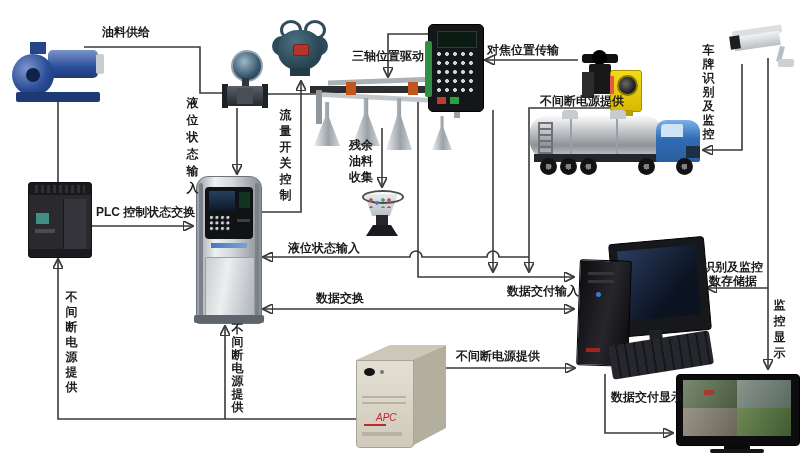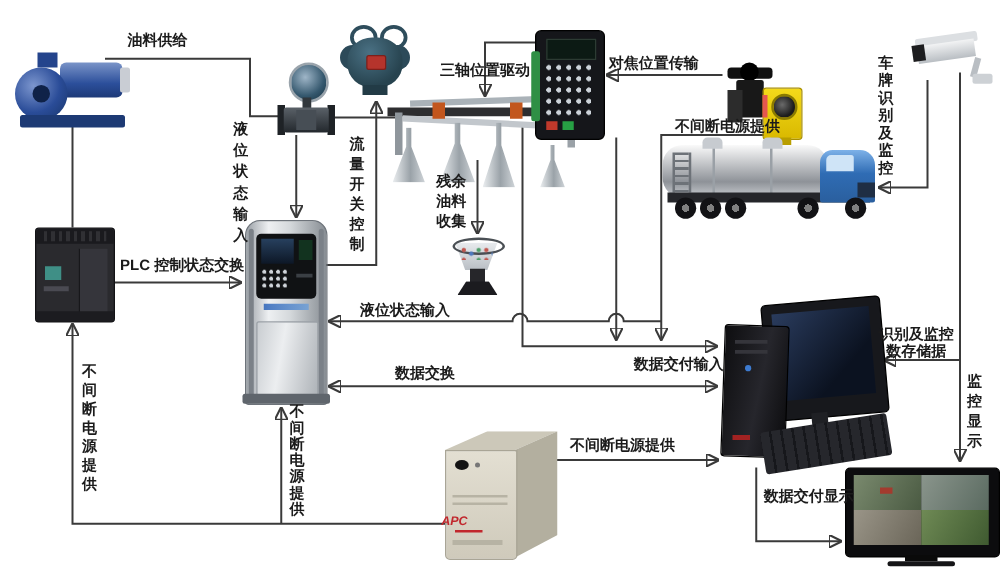--- a/index.html
+++ b/index.html
@@ -25,21 +25,21 @@
   #levelsensor{left:610px;top:70px;width:30px;height:46px}
   #truck{left:528px;top:106px;width:176px;height:70px}
   #camera{left:728px;top:26px;width:64px;height:44px}
   #plc{left:28px;top:182px;width:62px;height:74px;background:#2a2a2e;border:1px solid #121215;border-radius:3px}
   #kiosk{left:196px;top:176px;width:64px;height:146px;border:1px solid #6d737a;border-radius:12px 12px 3px 3px;
          background:linear-gradient(90deg,#9aa0a6,#eef0f2 28%,#d4d8db 55%,#878d93)}
   #computer{left:556px;top:236px;width:152px;height:142px}
   #ups{left:352px;top:340px;width:96px;height:112px}
   #tv{left:676px;top:374px;width:122px;height:80px}
   #container{left:360px;top:190px;width:44px;height:50px}
-  .apc-txt{position:absolute;left:1px;top:72px;font-size:10px;font-weight:bold;font-style:italic;color:#c1272d}
+  .apc-txt{position:absolute;left:24px;top:72px;font-size:10px;font-weight:normal;font-style:italic;color:#c1272d}
 </style>
 </head>
 <body>
 
 <div class="stage">
 
   <svg class="wires" width="800" height="456" viewBox="0 0 800 456">
     <defs>
       <marker id="arw" viewBox="0 0 10 10" refX="8.5" refY="5" markerWidth="6.5" markerHeight="6.5" orient="auto-start-reverse">
         <path d="M0 0L10 5L0 10z" fill="#262626" stroke="none"></path>

